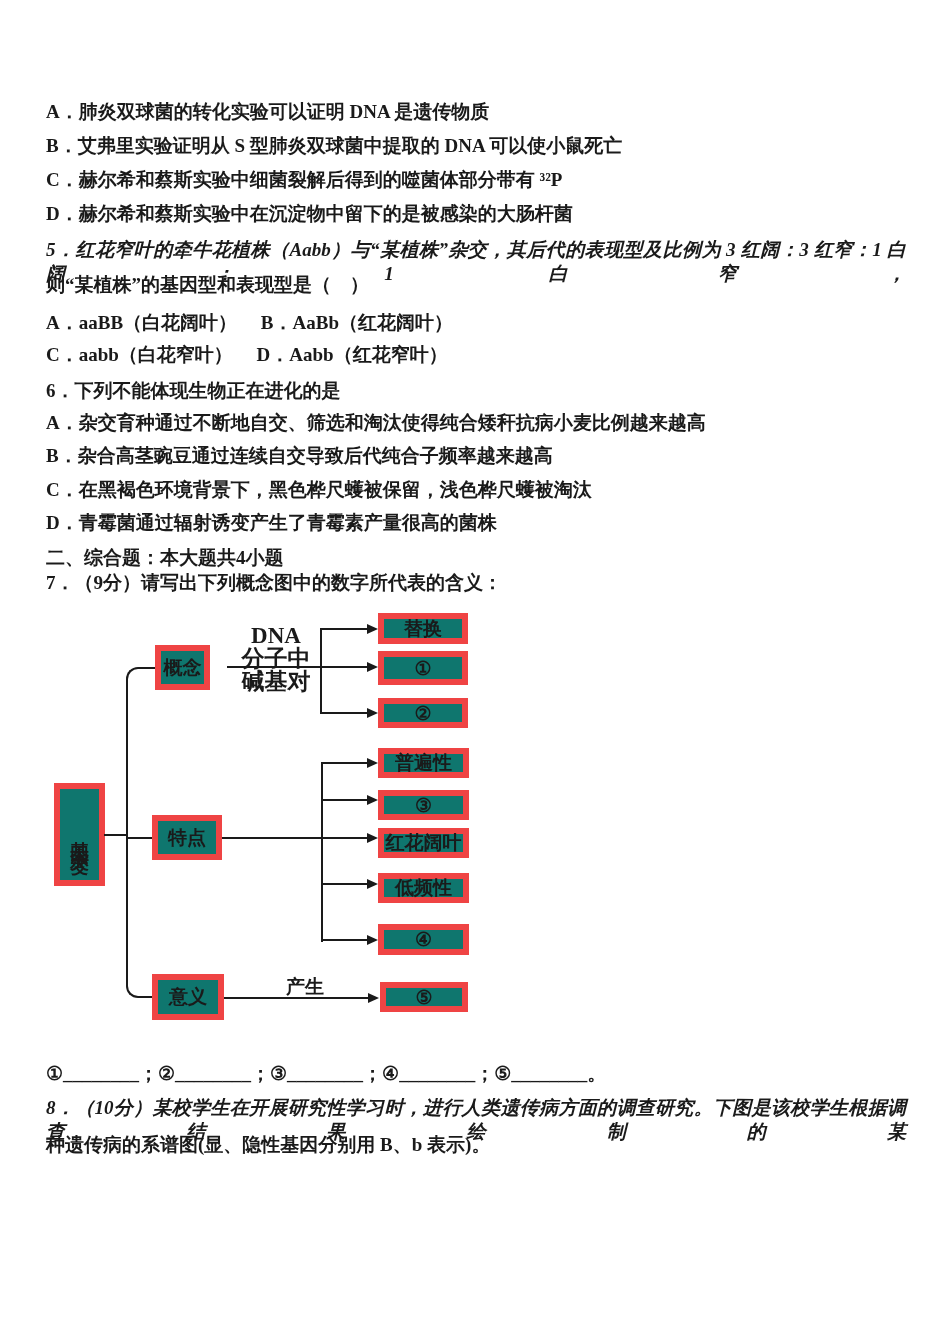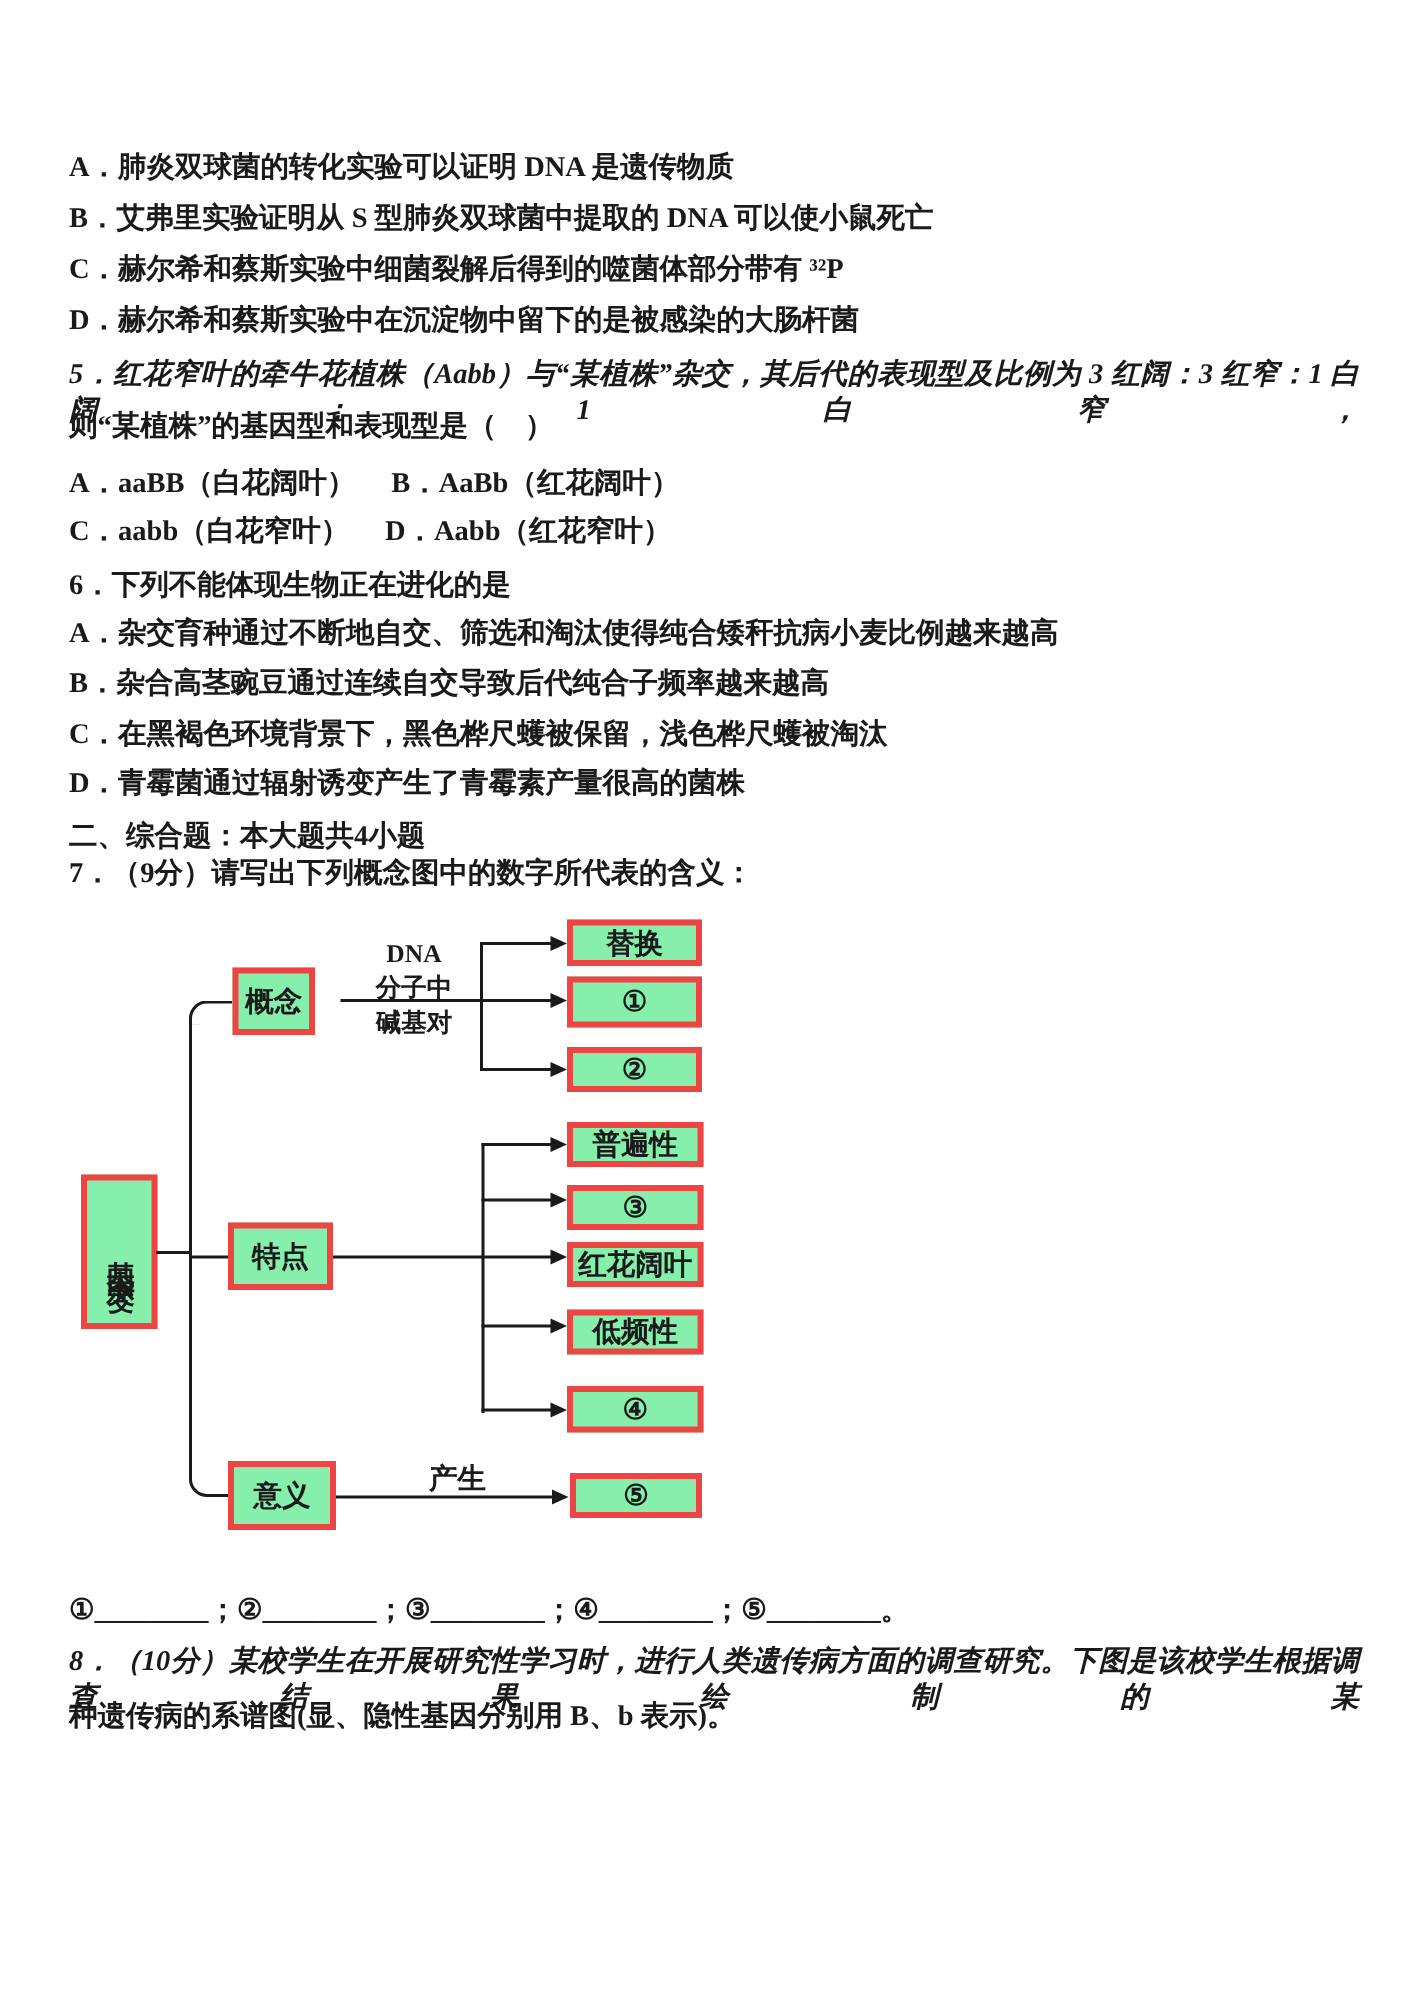--- a/index.html
+++ b/index.html
@@ -19,21 +19,21 @@
     white-space:nowrap;
   }
   .justify{
     width:860px;white-space:normal;
     text-align:justify;text-align-last:justify;font-style:italic;
   }
   
   .diagram{position:absolute;left:0;top:610px;width:950px;height:430px;}
   .box{
     position:absolute;box-sizing:border-box;
-    border:4px solid #ef4444;background:#86efac;
+    border:6px solid #ef4444;background:#0f766e;
     display:flex;align-items:center;justify-content:center;
     font-size:19px;text-align:center;
   }
   .hline{position:absolute;height:2px;background:#1a1a1a;}
   .vline{position:absolute;width:2px;background:#1a1a1a;}
   .arrow{
     position:absolute;width:0;height:0;
     border-top:5px solid transparent;border-bottom:5px solid transparent;
     border-left:11px solid #1a1a1a;
   }
@@ -47,21 +47,21 @@
     border-left:2px solid #1a1a1a;border-bottom:2px solid #1a1a1a;
     border-bottom-left-radius:12px;
   }
   .vtext{
     writing-mode:vertical-rl;text-orientation:upright;
     letter-spacing:5px;font-size:19px;
   }
   .edge-label{
     position:absolute;text-align:center;white-space:pre-line;
   }
-  .edge-label.small{font-size:17px;line-height:23px;}
+  .edge-label.small{font-size:23px;line-height:23px;}
   .edge-label.big{font-size:19px;line-height:22px;}
 </style>
 </head>
 <body>
 
 <div class="page">
 
   <div class="line" style="top:100px">A．肺炎双球菌的转化实验可以证明 DNA 是遗传物质</div>
   <div class="line" style="top:168px">C．赫尔希和蔡斯实验中细菌裂解后得到的噬菌体部分带有 ³²P</div>
   <div class="line" style="top:134px">B．艾弗里实验证明从 S 型肺炎双球菌中提取的 DNA 可以使小鼠死亡</div>

